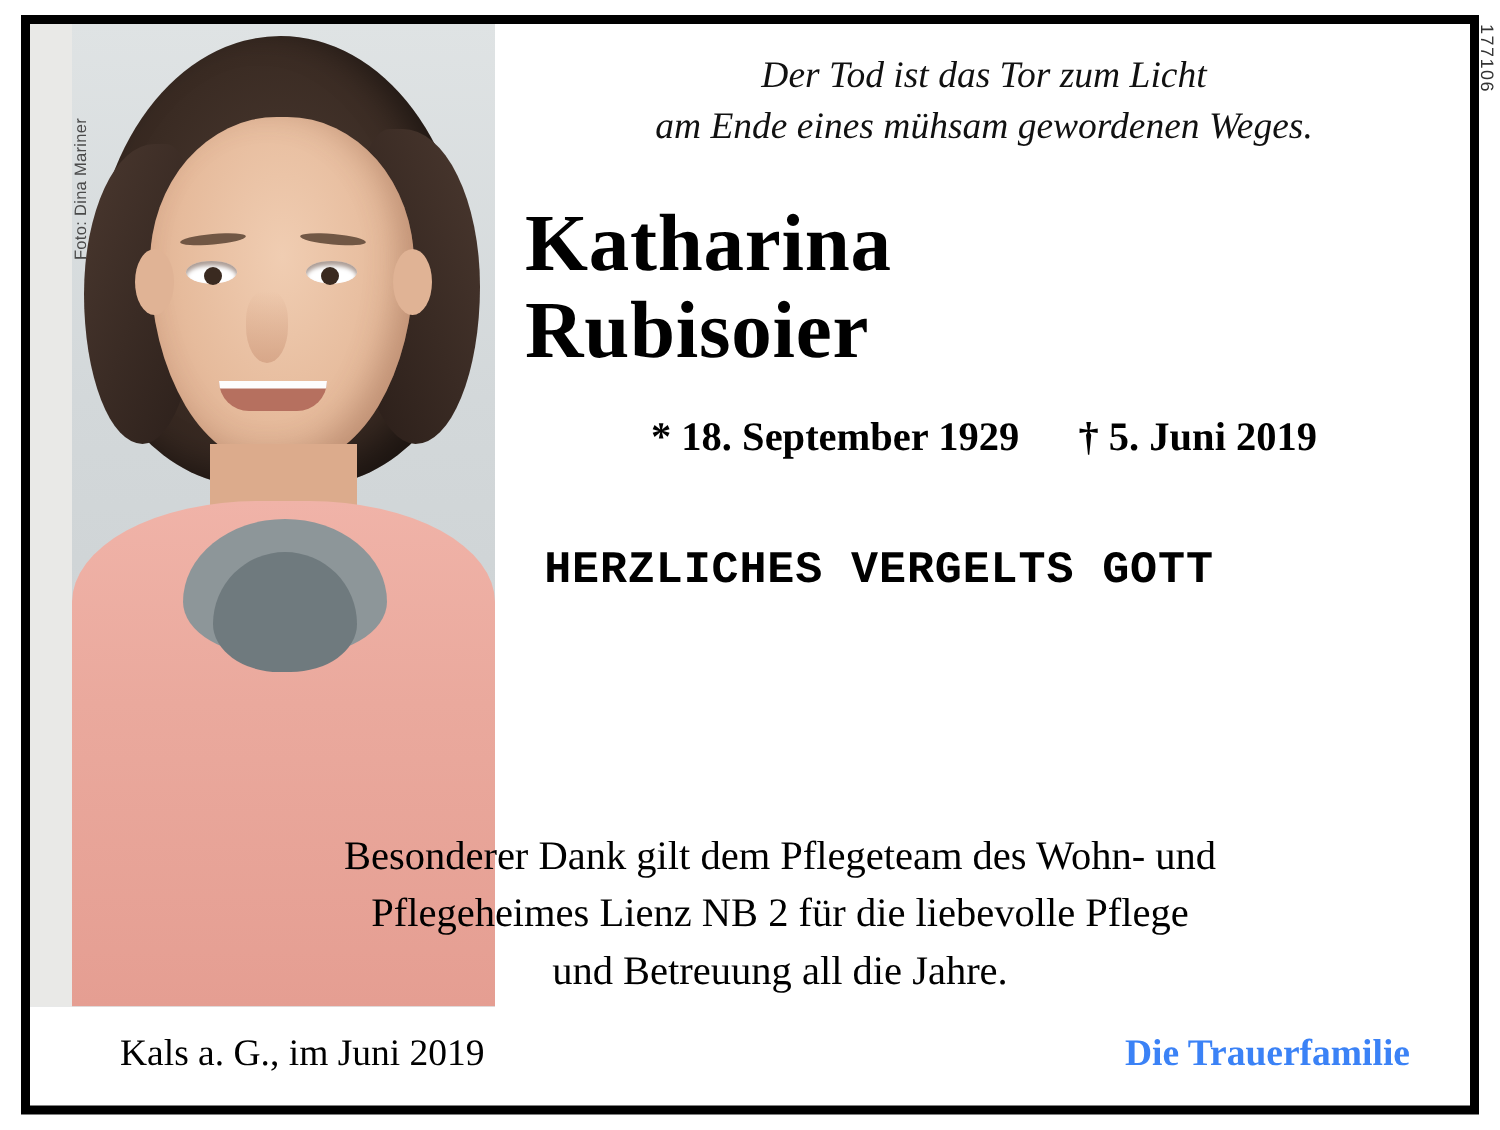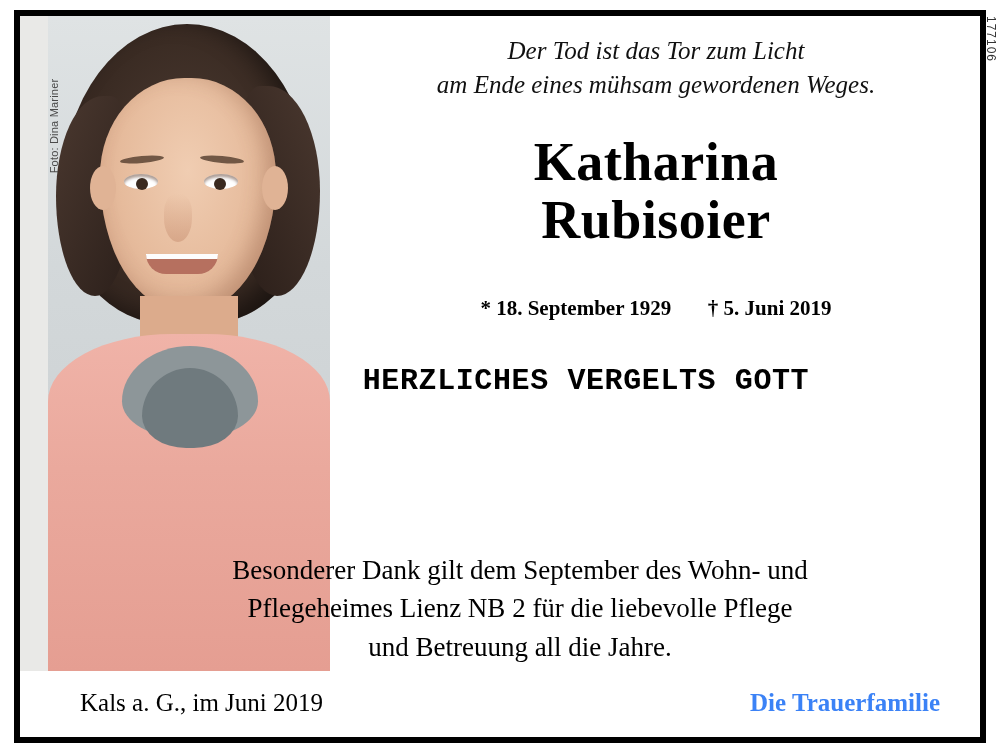--- a/index.html
+++ b/index.html
@@ -237,38 +237,37 @@
     font-size: 25px;
     line-height: 1.35;
     color: #111;
   }
 
   .name {
     position: absolute;
     left: 330px;
     top: 118px;
     width: 612px;
-    text-align: center;
+    text-align: left;
     font-weight: bold;
     font-size: 54px;
     line-height: 1.07;
     color: #000;
     letter-spacing: 0.5px;
   }
 
   .dates {
     position: absolute;
     left: 330px;
     top: 260px;
     width: 612px;
     text-align: center;
     font-weight: bold;
-    font-size: 21px;
-    color: #000;
-    margin-top: 20px;
+    font-size: 27px;
+    color: #000;
   }
   .dates .sep { display: inline-block; width: 26px; }
 
   
   .thanks-heading {
     position: absolute;
     left: 180px;
     top: 348px;
     width: 772px;
     text-align: center;
@@ -377,21 +376,21 @@
     <div class="dates">
       <span>* 18. September 1929</span>
       <span class="sep"></span>
       <span>† 5. Juni 2019</span>
     </div>
 
     <div class="thanks-heading">HERZLICHES VERGELTS GOTT</div>
 
 
     <div class="para2">
-      <div>Besonderer Dank gilt dem September des Wohn- und</div>
+      <div>Besonderer Dank gilt dem Pflegeteam des Wohn- und</div>
       <div>Pflegeheimes Lienz NB 2 für die liebevolle Pflege</div>
       <div>und Betreuung all die Jahre.</div>
     </div>
 
     <div class="footer-left">Kals a. G., im Juni 2019</div>
     <div class="footer-right">Die Trauerfamilie</div>
 
   </div>
 </div>
 

